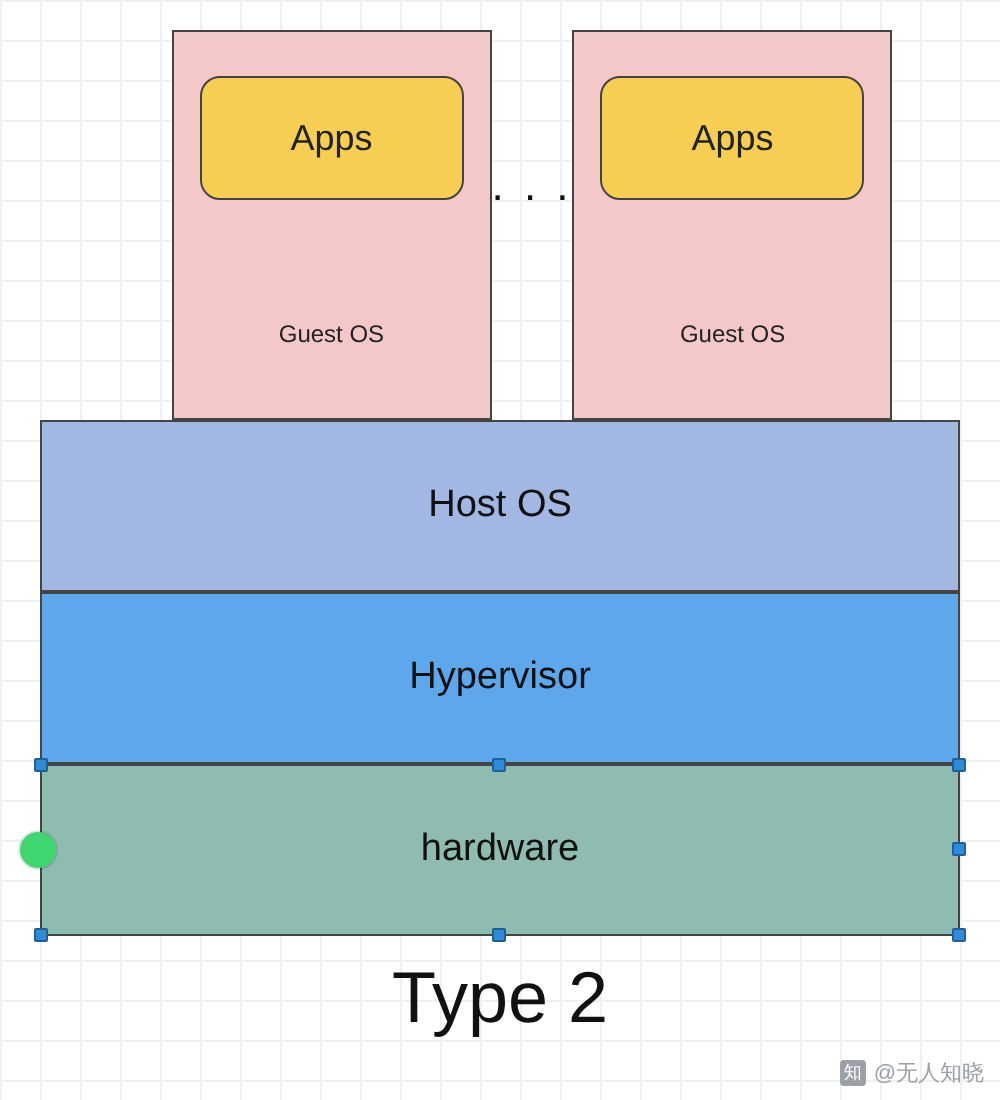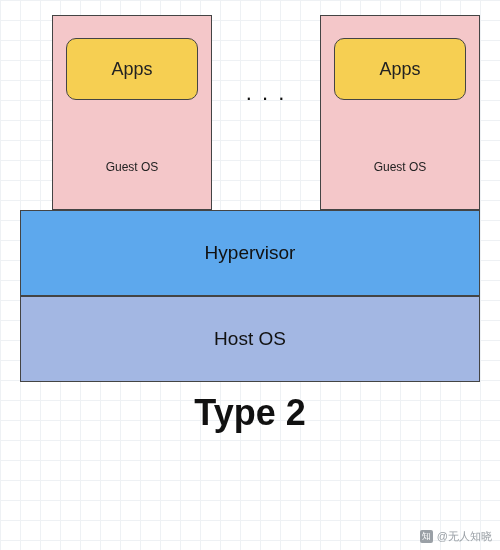--- a/index.html
+++ b/index.html
@@ -15,21 +15,21 @@
       position: relative;
     }
     .diagram {
       position: absolute;
       left: 20px;
       top: 15px;
       width: 460px;
     }
     .guests-row {
       display: flex;
-      justify-content: space-between;
+      justify-content: center;
       align-items: center;
       height: 195px;
       padding-left: 32px;
     }
     .guest-box {
       width: 160px;
       height: 195px;
       background: #f4c7c9;
       border: 1px solid #444;
       display: flex;
@@ -100,21 +100,21 @@
       height: 18px;
       background: #3fd56f;
       border-radius: 50%;
       box-shadow: 0 0 0 1px rgba(0,0,0,0.1);
     }
     .title {
       text-align: center;
       font-size: 36px;
       color: #111;
       margin-top: 10px;
-      font-weight: 700;
+      font-weight: 400;
     }
     .watermark {
       position: absolute;
       right: 8px;
       bottom: 6px;
       font-size: 11px;
       color: #9aa0a6;
       display: flex;
       align-items: center;
       gap: 4px;
@@ -141,28 +141,40 @@
       <div class="app-box">Apps</div>
       <div class="guest-label">Guest OS</div>
     </div>
     <div class="ellipsis">. . .</div>
     <div class="guest-box">
       <div class="app-box">Apps</div>
       <div class="guest-label">Guest OS</div>
     </div>
   </div>
 
+  <div class="layer hostos">
+    <span>Host OS</span>
+  </div>
+
   <div class="layer hypervisor">
     <span>Hypervisor</span>
   </div>
 
-  <div class="layer hostos">
-    <span>Host OS</span>
+  <div class="layer hardware">
+    <span>hardware</span>
+    <div class="selection-handle h-tl"></div>
+    <div class="selection-handle h-tc"></div>
+    <div class="selection-handle h-tr"></div>
+    <div class="selection-handle h-ml"></div>
+    <div class="selection-handle h-mr"></div>
+    <div class="selection-handle h-bl"></div>
+    <div class="selection-handle h-bc"></div>
+    <div class="selection-handle h-br"></div>
+    <div class="add-dot"></div>
   </div>
-
 
   <div class="title">Type 2</div>
 </div>
 
 <div class="watermark">
   <span class="zh-icon">知</span>
   <span>@无人知晓</span>
 </div>
 
 </body></html>

